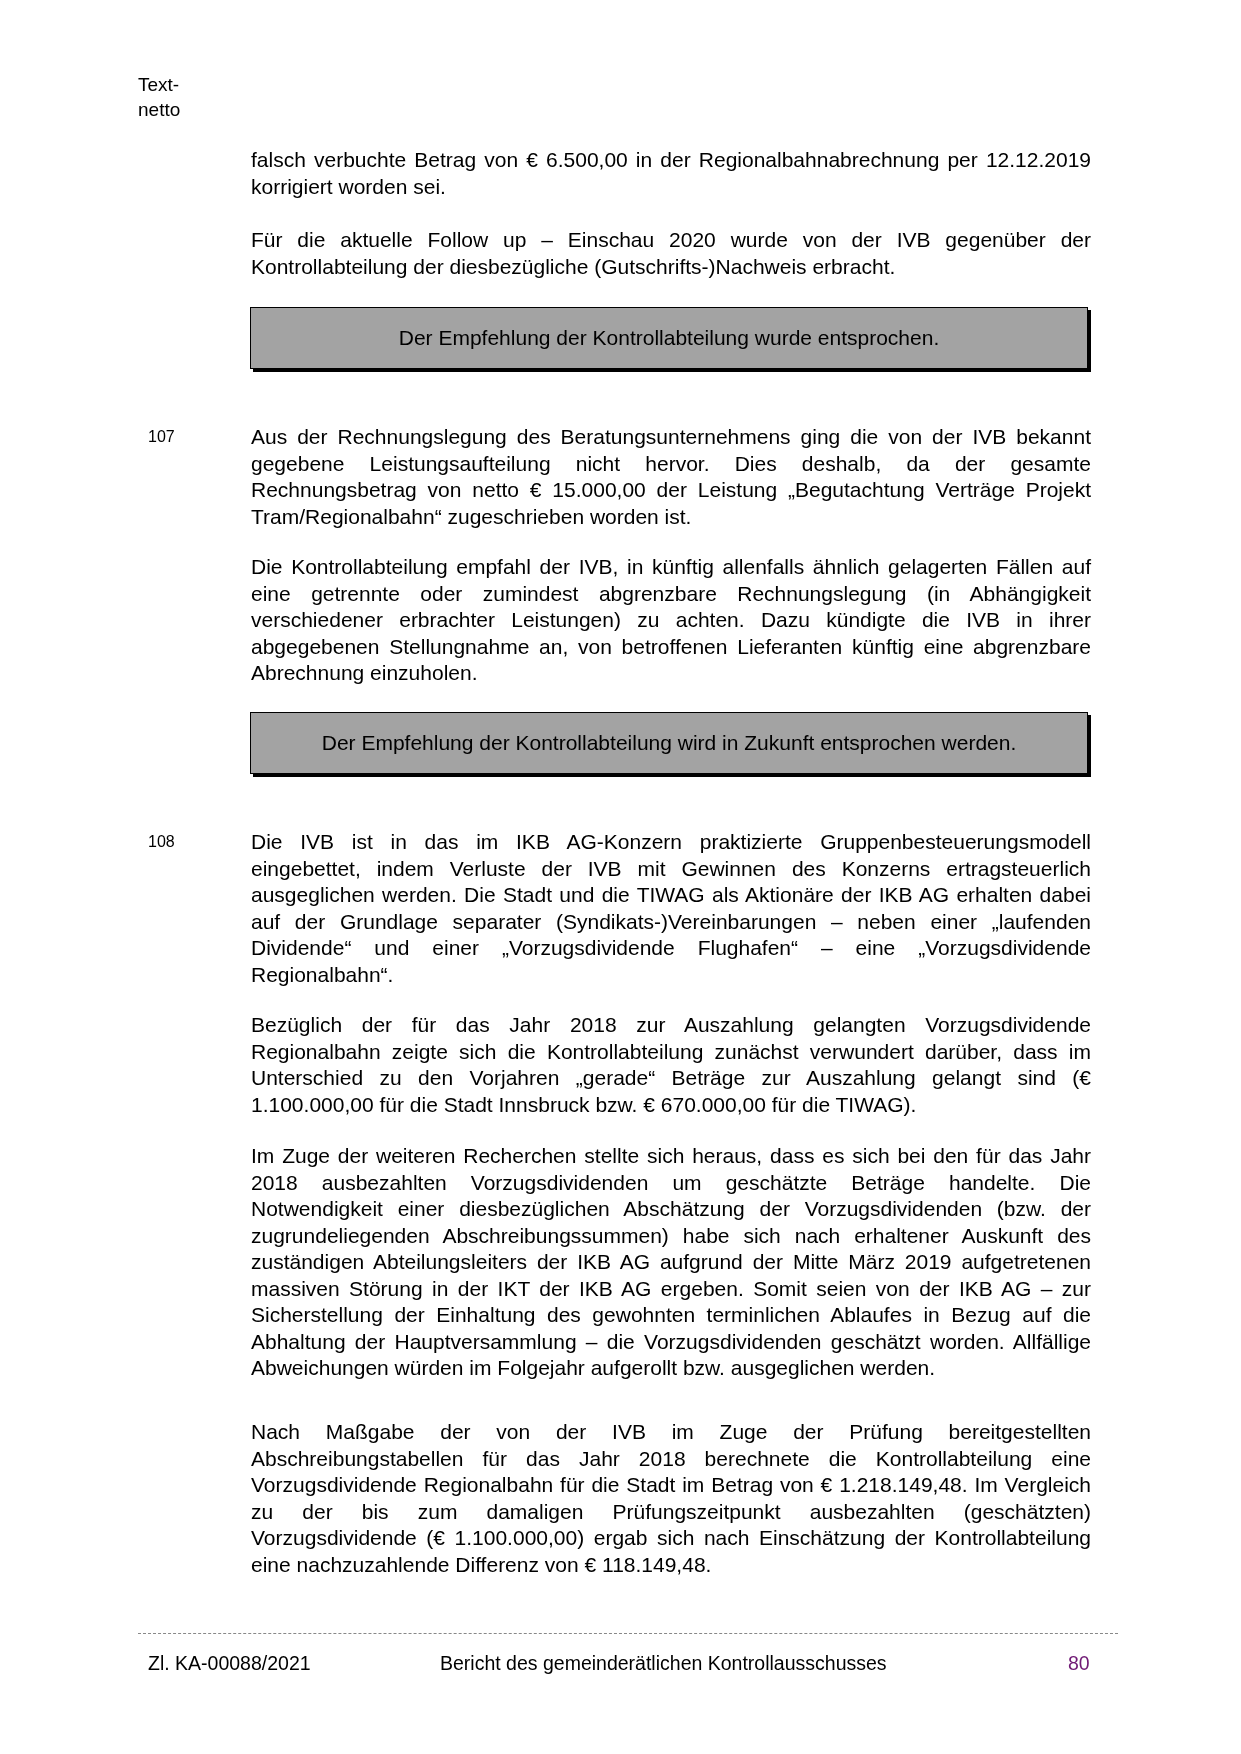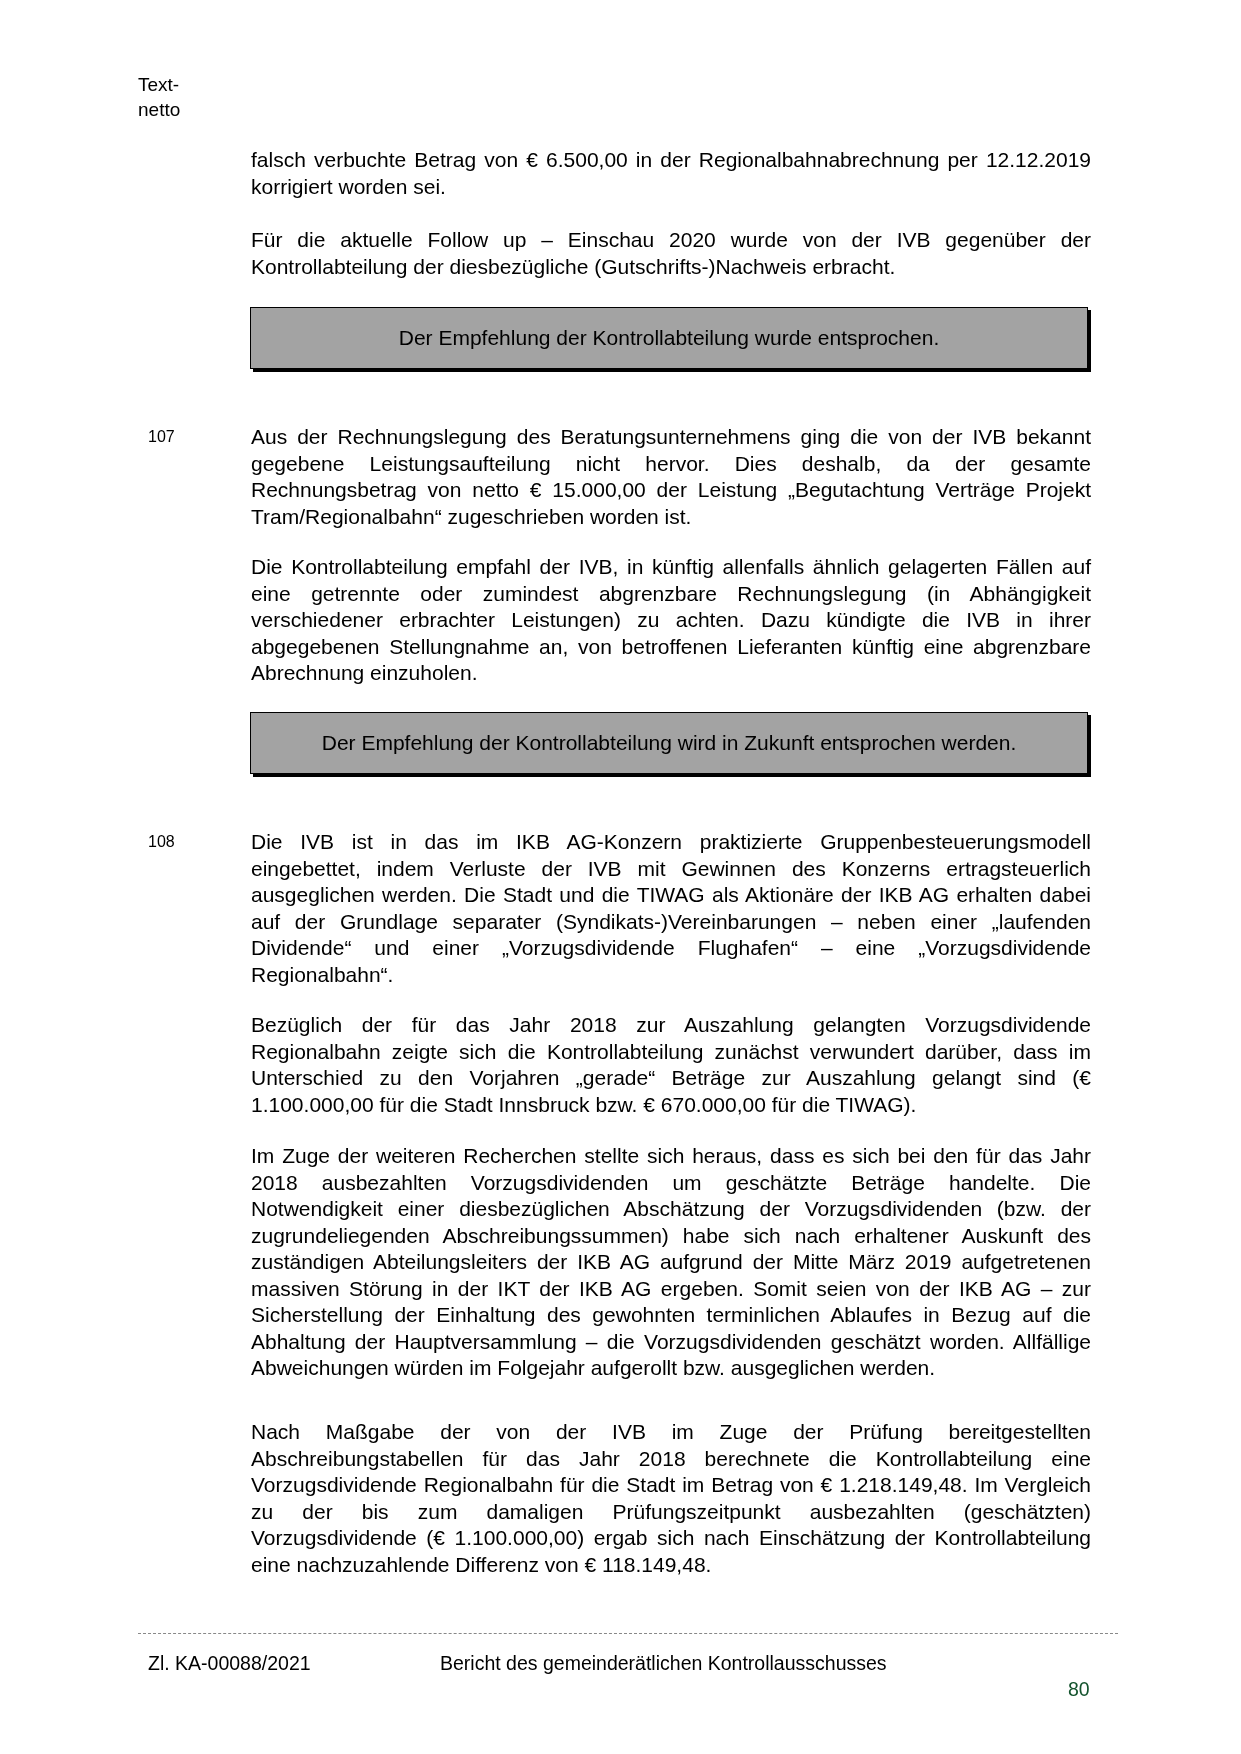--- a/index.html
+++ b/index.html
@@ -27,21 +27,21 @@
     display: flex; align-items: center; justify-content: center;
     font-size: 21px;
   }
   .footer-rule {
     position: absolute; left: 138px; top: 1633px; width: 980px;
     border-top: 1.5px dashed #888;
   }
   .footer { position: absolute; top: 1652px; font-size: 19.5px; }
   .f-left { left: 148px; }
   .f-center { left: 440px; }
-  .f-right { left: 1068px; color: #14532d; margin-top: 26px; }
+  .f-right { left: 1068px; color: #701a75; }
 </style>
 </head>
 <body>
 
 <div class="margin-label">
   <div>Text-</div>
   <div>netto</div>
 </div>
 
 <div class="block" style="top:147px;">

